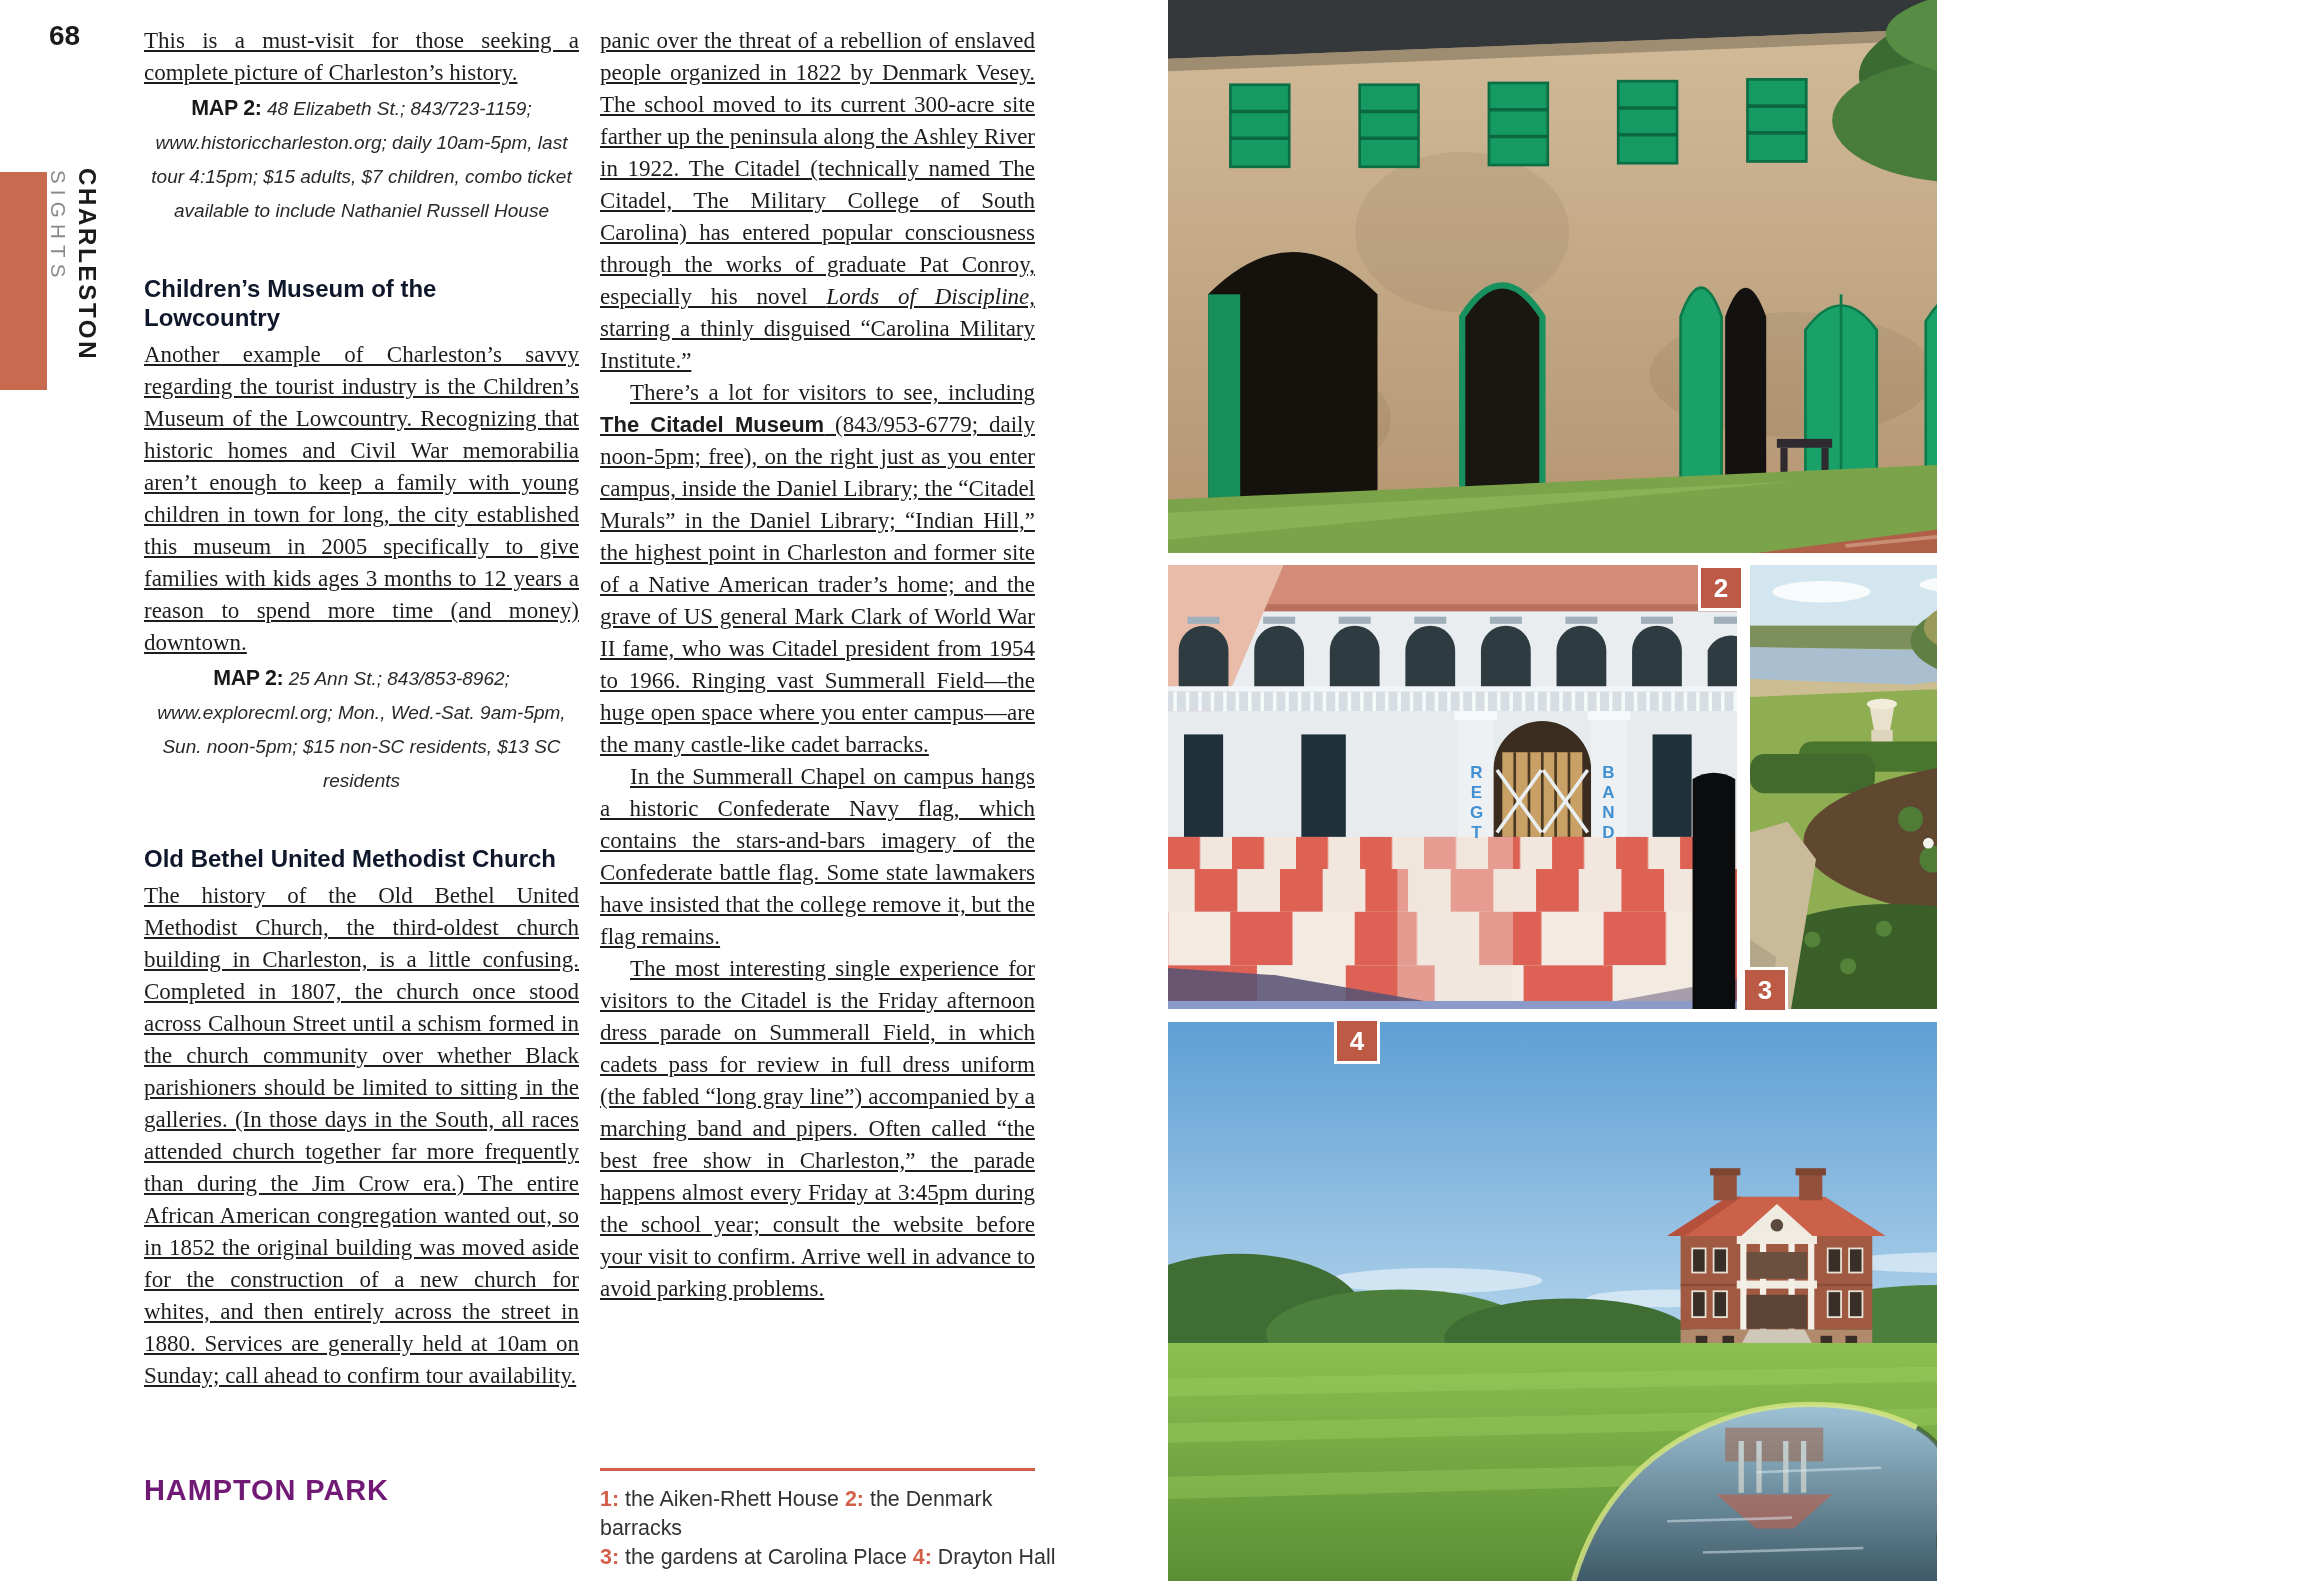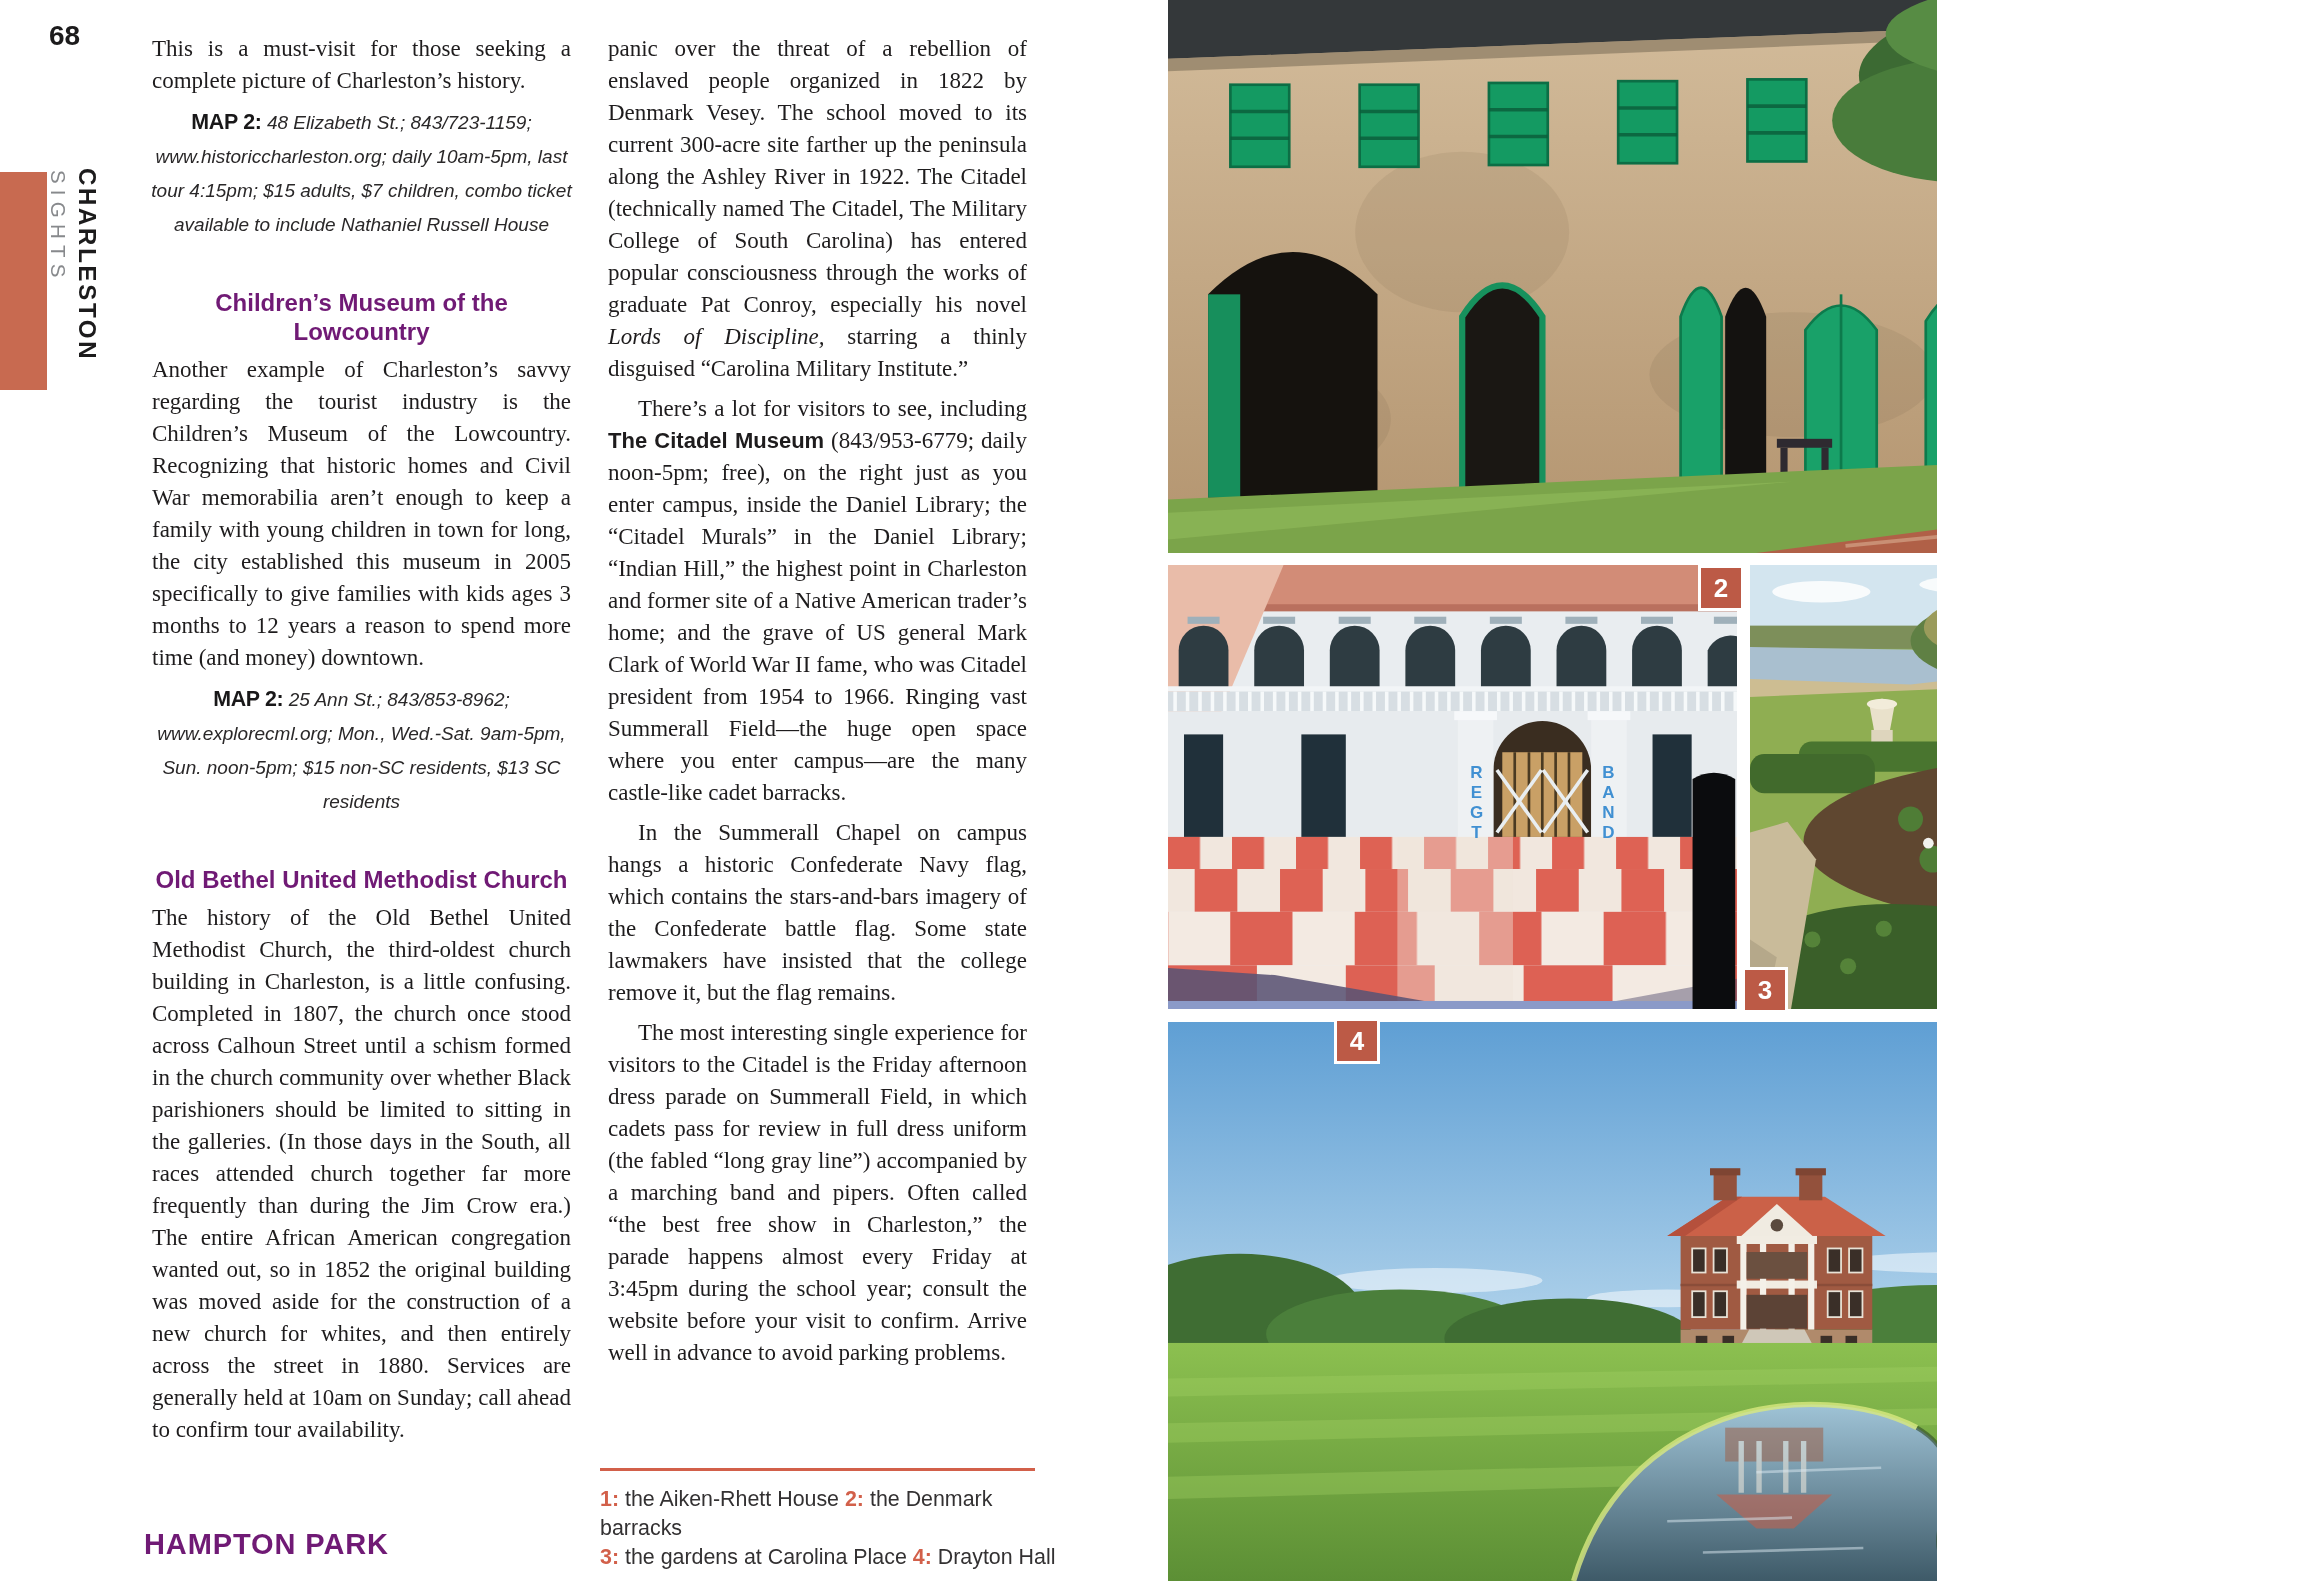--- a/index.html
+++ b/index.html
@@ -8,26 +8,26 @@
   
   .pagenum{position:absolute;left:49px;top:19.6px;font:700 28px "Liberation Sans",sans-serif;color:#1c1b1c;}
   .tab{position:absolute;left:0;top:172px;width:47px;height:218px;background:#c86a50;}
   .vert{position:absolute;writing-mode:vertical-rl;white-space:nowrap;}
   .chapter-vert{left:73px;top:168px;font:700 24px "Liberation Sans",sans-serif;letter-spacing:2.7px;color:#1c1b1c;}
   .section-vert{left:46px;top:170px;font:400 20.5px "Liberation Sans",sans-serif;letter-spacing:6.2px;color:#87898c;}
   
   .col{position:absolute;top:25px;width:435px;}
   .col1{left:144px;}
   .col2{left:600px;}
-  .body-p{margin:8px;font-size:23px;line-height:32px;text-align:justify;}
+  .body-p{margin:0;font-size:23px;line-height:32px;text-align:justify;text-decoration:underline;}
   .indent{text-indent:30px;}
   .map-p{margin:1.8px 0 0 0;font-family:"Liberation Sans",sans-serif;font-style:italic;
          font-size:19px;line-height:34px;color:#2a2829;text-align:center;}
   .map-label{font-style:normal;font-weight:700;font-size:21.4px;color:#191819;letter-spacing:-0.3px;}
-  .h-blue{margin:46px 0 7.1px 0;font:700 24px/29px "Liberation Sans",sans-serif;color:#701a75;text-align:center;}
+  .h-blue{margin:46px 0 7.1px 0;font:700 24px/29px "Liberation Sans",sans-serif;color:#0f172a;}
   .h-section{margin:82px 0 0 0;font:700 29px/32px "Liberation Sans",sans-serif;color:#701a75;letter-spacing:0.9px;}
   .inline-bold{font-family:"Liberation Sans",sans-serif;font-weight:700;font-size:22px;}
   .inline-italic{font-style:italic;}
   
   .caption{position:absolute;left:600px;top:1468px;width:464px;font-family:"Liberation Sans",sans-serif;}
   .caption-rule{width:435px;height:2.7px;background:#d2604a;margin-bottom:14.3px;}
   .caption-line{font-size:21.4px;line-height:29px;color:#333132;}
   .cap-num{font-weight:700;color:#d2604a;}
   
   .photo{position:absolute;overflow:hidden;background:#dddddd;}

